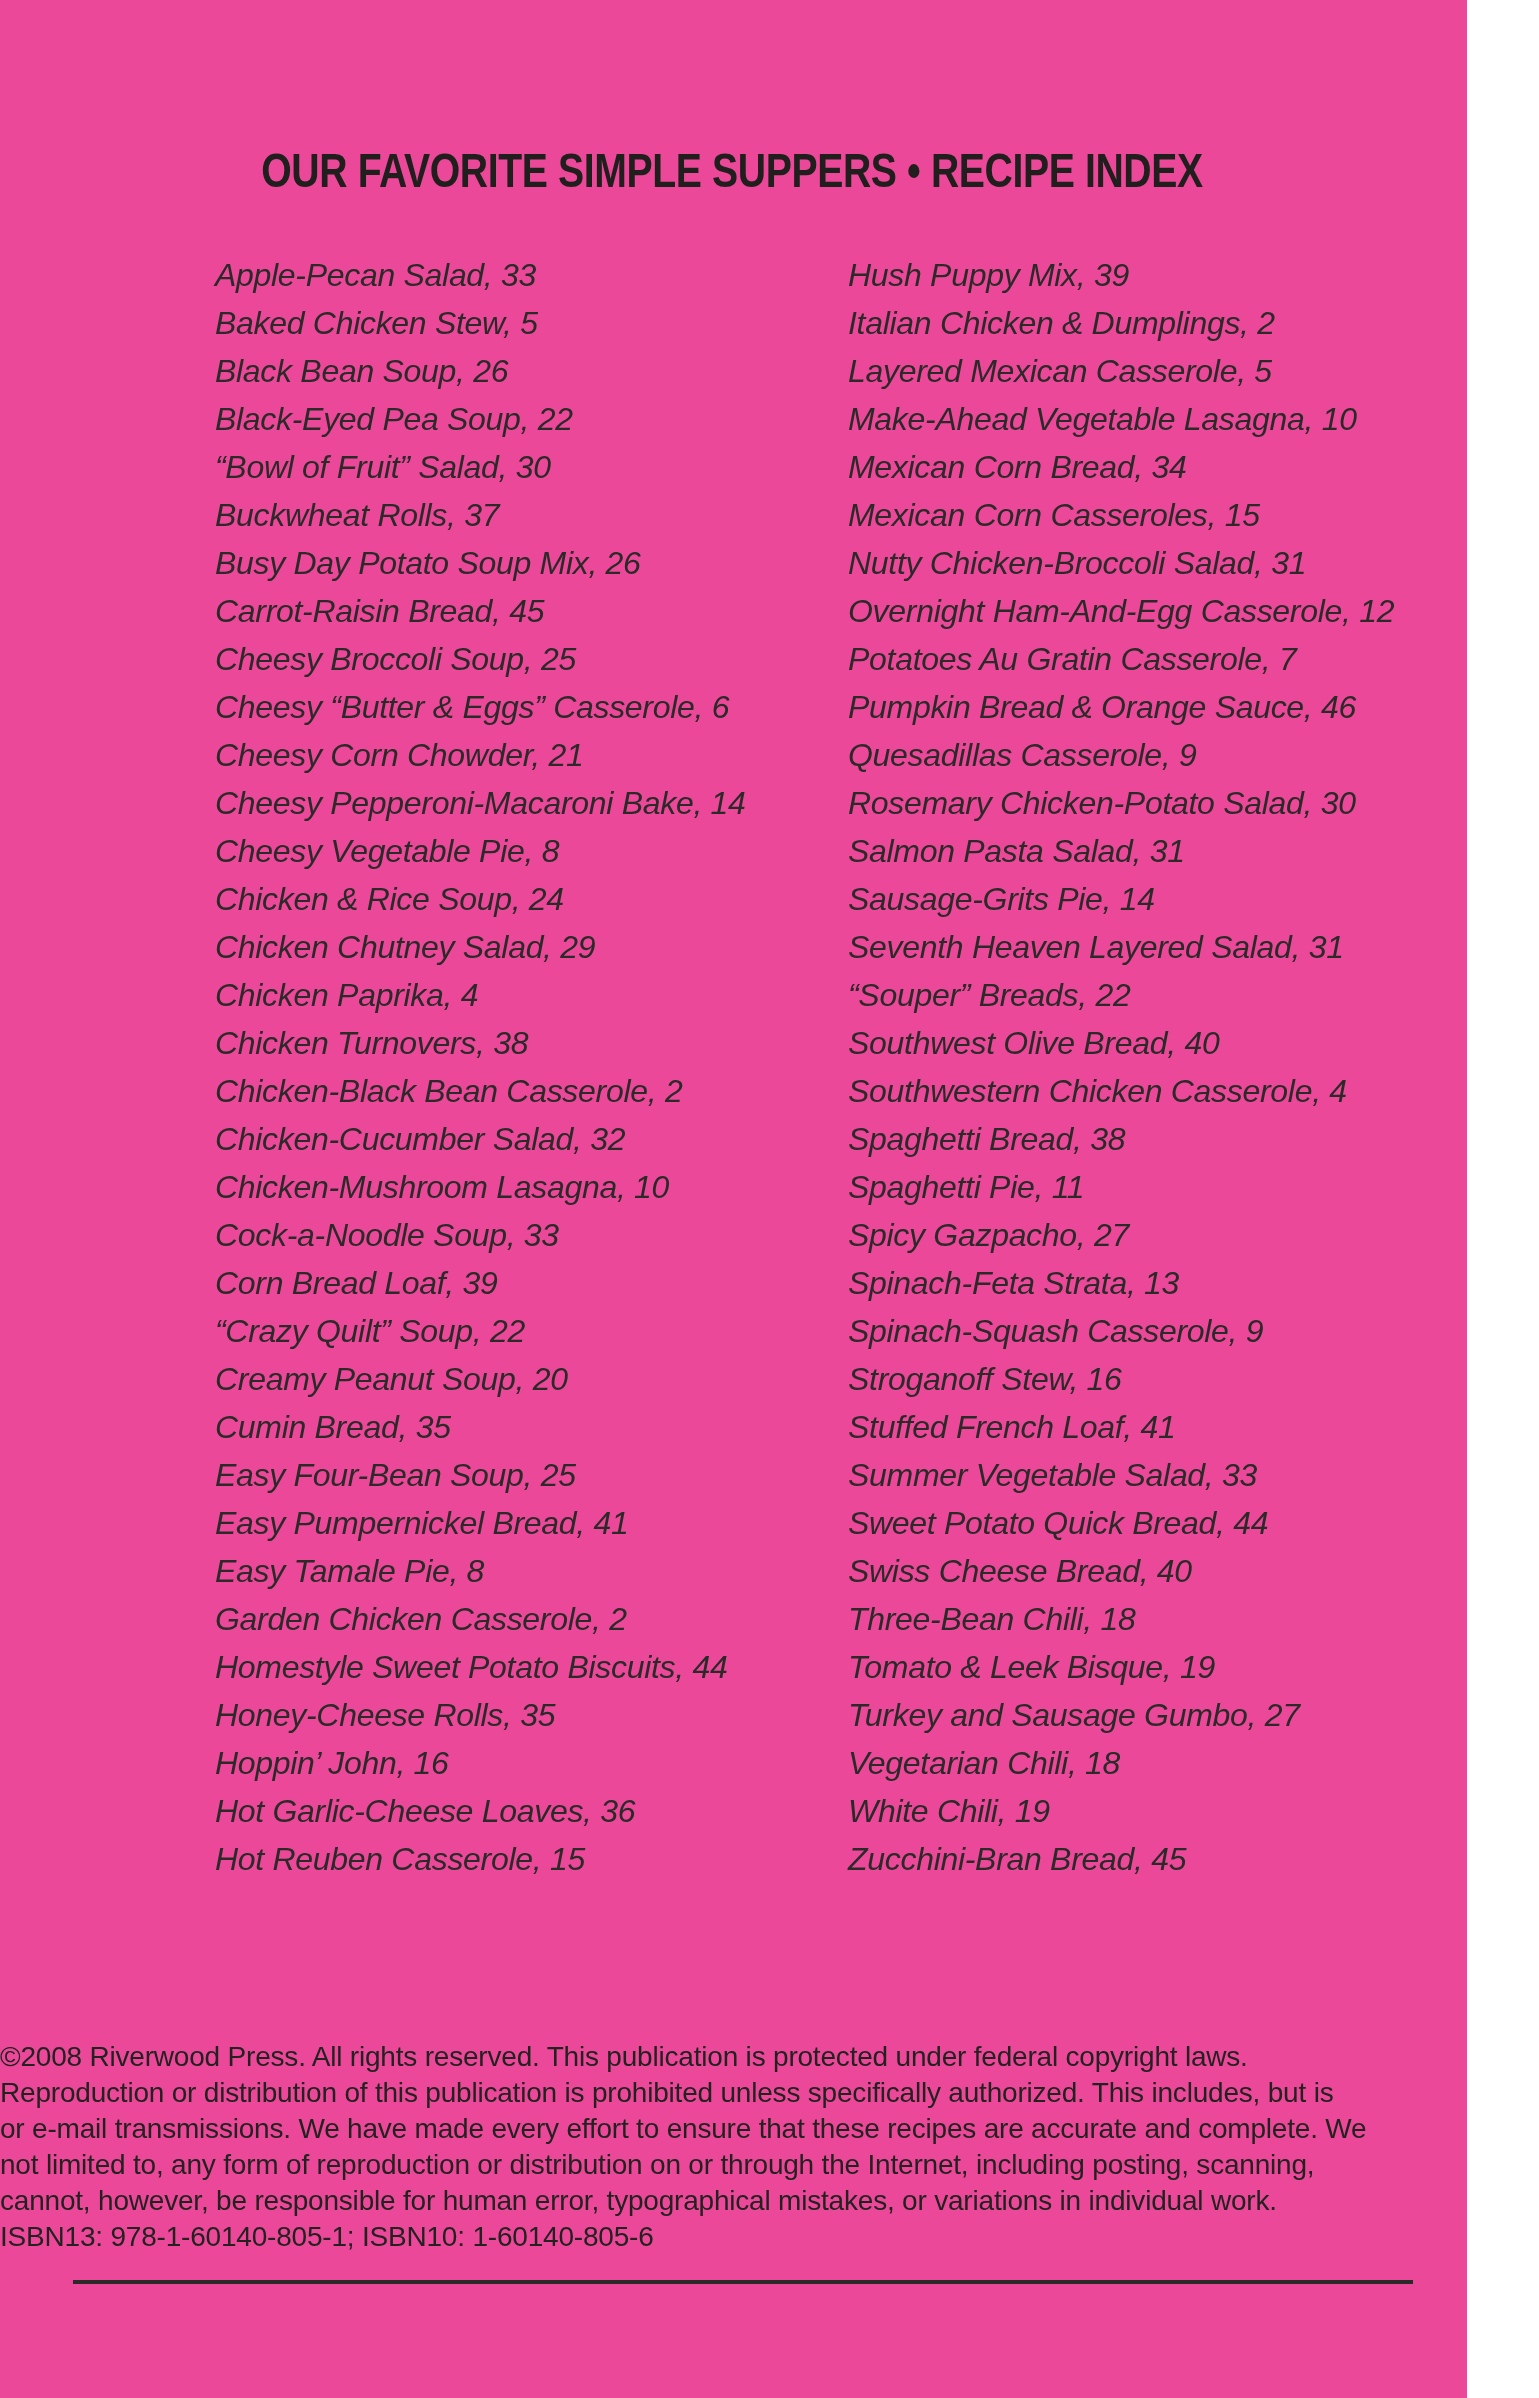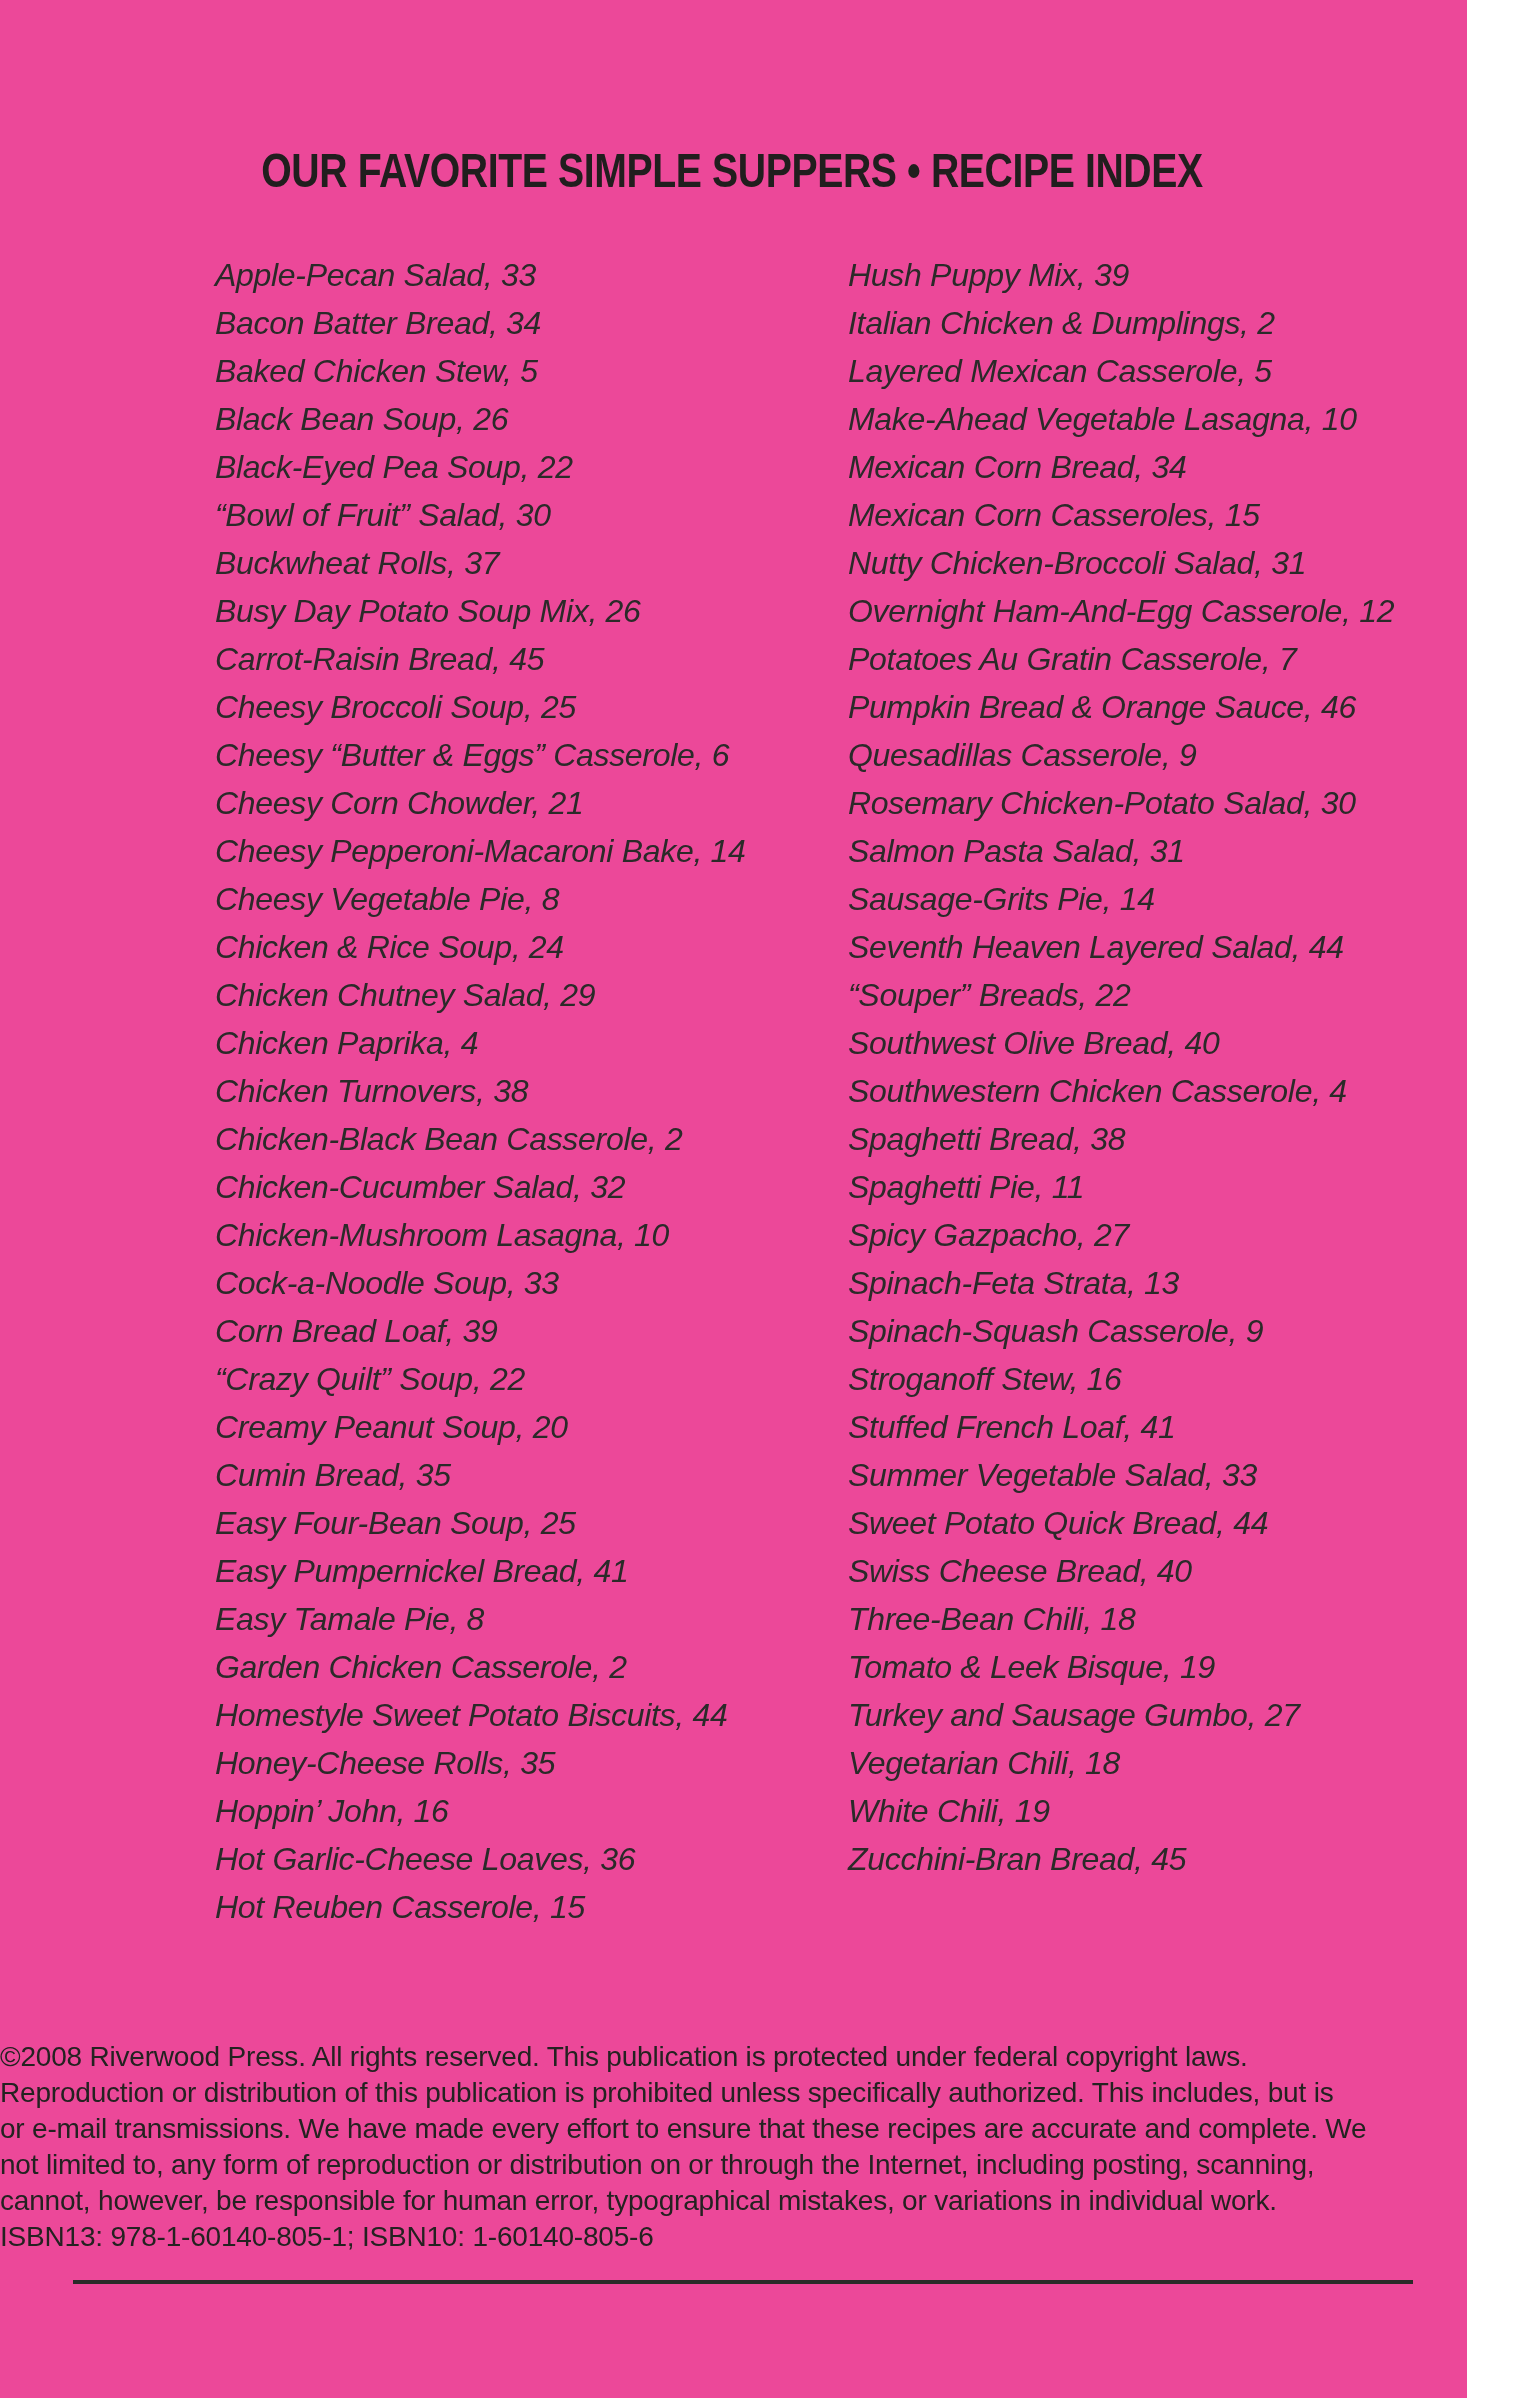--- a/index.html
+++ b/index.html
@@ -61,21 +61,20 @@
 </style>
 </head>
 <body>
 
 <div class="page">
 
   <h1 class="title">OUR FAVORITE SIMPLE SUPPERS • RECIPE INDEX</h1>
 
   <div class="col col-left">
       <div class="item">Apple-Pecan Salad, 33</div>
-      <div class="item">Bacon Batter Bread, 34</div>
       <div class="item">Baked Chicken Stew, 5</div>
       <div class="item">Black Bean Soup, 26</div>
       <div class="item">Black-Eyed Pea Soup, 22</div>
       <div class="item">“Bowl of Fruit” Salad, 30</div>
       <div class="item">Buckwheat Rolls, 37</div>
       <div class="item">Busy Day Potato Soup Mix, 26</div>
       <div class="item">Carrot-Raisin Bread, 45</div>
       <div class="item">Cheesy Broccoli Soup, 25</div>
       <div class="item">Cheesy “Butter &amp; Eggs” Casserole, 6</div>
       <div class="item">Cheesy Corn Chowder, 21</div>
@@ -112,21 +111,21 @@
       <div class="item">Mexican Corn Bread, 34</div>
       <div class="item">Mexican Corn Casseroles, 15</div>
       <div class="item">Nutty Chicken-Broccoli Salad, 31</div>
       <div class="item">Overnight Ham-And-Egg Casserole, 12</div>
       <div class="item">Potatoes Au Gratin Casserole, 7</div>
       <div class="item">Pumpkin Bread &amp; Orange Sauce, 46</div>
       <div class="item">Quesadillas Casserole, 9</div>
       <div class="item">Rosemary Chicken-Potato Salad, 30</div>
       <div class="item">Salmon Pasta Salad, 31</div>
       <div class="item">Sausage-Grits Pie, 14</div>
-      <div class="item">Seventh Heaven Layered Salad, 44</div>
+      <div class="item">Seventh Heaven Layered Salad, 31</div>
       <div class="item">“Souper” Breads, 22</div>
       <div class="item">Southwest Olive Bread, 40</div>
       <div class="item">Southwestern Chicken Casserole, 4</div>
       <div class="item">Spaghetti Bread, 38</div>
       <div class="item">Spaghetti Pie, 11</div>
       <div class="item">Spicy Gazpacho, 27</div>
       <div class="item">Spinach-Feta Strata, 13</div>
       <div class="item">Spinach-Squash Casserole, 9</div>
       <div class="item">Stroganoff Stew, 16</div>
       <div class="item">Stuffed French Loaf, 41</div>

